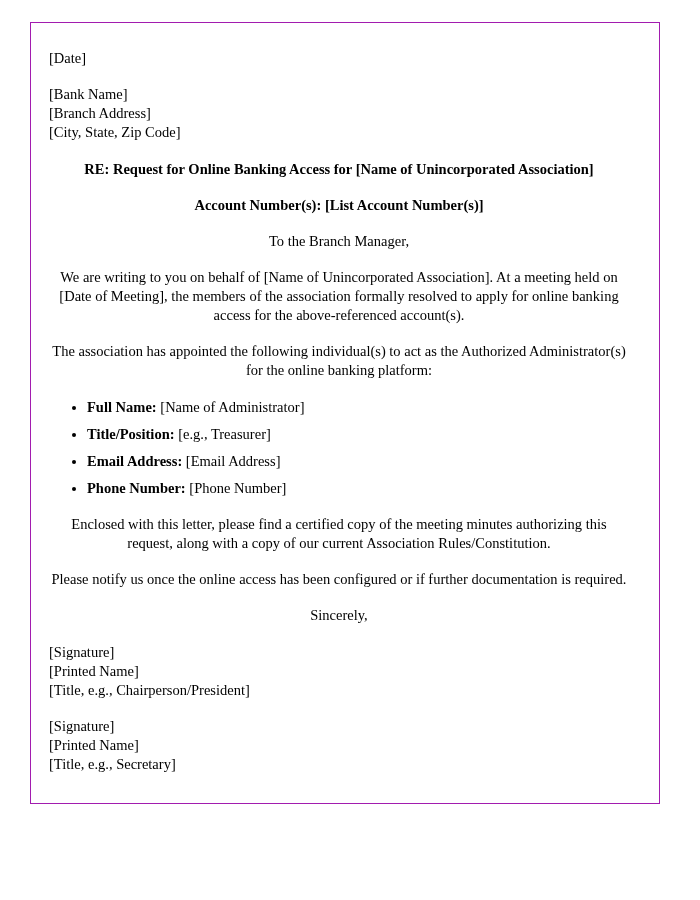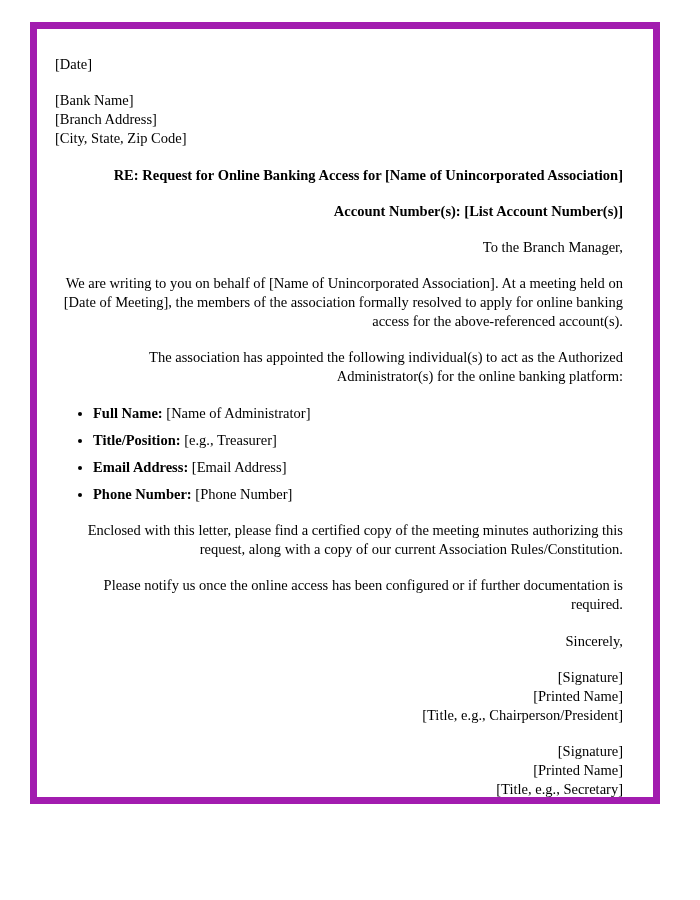--- a/index.html
+++ b/index.html
@@ -14,21 +14,21 @@
     color: #000000;
     position: relative;
     overflow: hidden;
   }
   .page {
     position: absolute;
     left: 30px;
     top: 22px;
     width: 630px;
     height: 782px;
-    border: 7px solid #a21caf;
+    border: 1px solid #a21caf;
     background: #ffffff;
     box-sizing: border-box;
     font-family: Liberation Serif, serif;
   }
   .page-inner {
     padding: 26px 30px 0 18px;
     box-sizing: border-box;
   }
   .doc-body {
     font-size: 14.5px;
@@ -38,36 +38,35 @@
     white-space: pre-wrap;
   }
   .block {
     margin-bottom: 17px;
   }
   .bold {
     font-weight: bold;
   }
   p.para {
     margin: 0 0 17px 0;
-    text-align: right;
+    text-align: center;
   }
   ul.list {
     margin: 0 0 17px 0;
     padding-left: 38px;
     list-style-type: disc;
   }
   ul.list li {
     margin: 8px 0 2px 0;
   }
   .addr-line {
     display: block;
   }
   .sig-block {
     margin-bottom: 17px;
-    text-align: right;
   }
   .sig-block .addr-line {
     display: block;
   }
 </style>
 </head>
 <body>
 
 <div class="page">
   <div class="page-inner">

